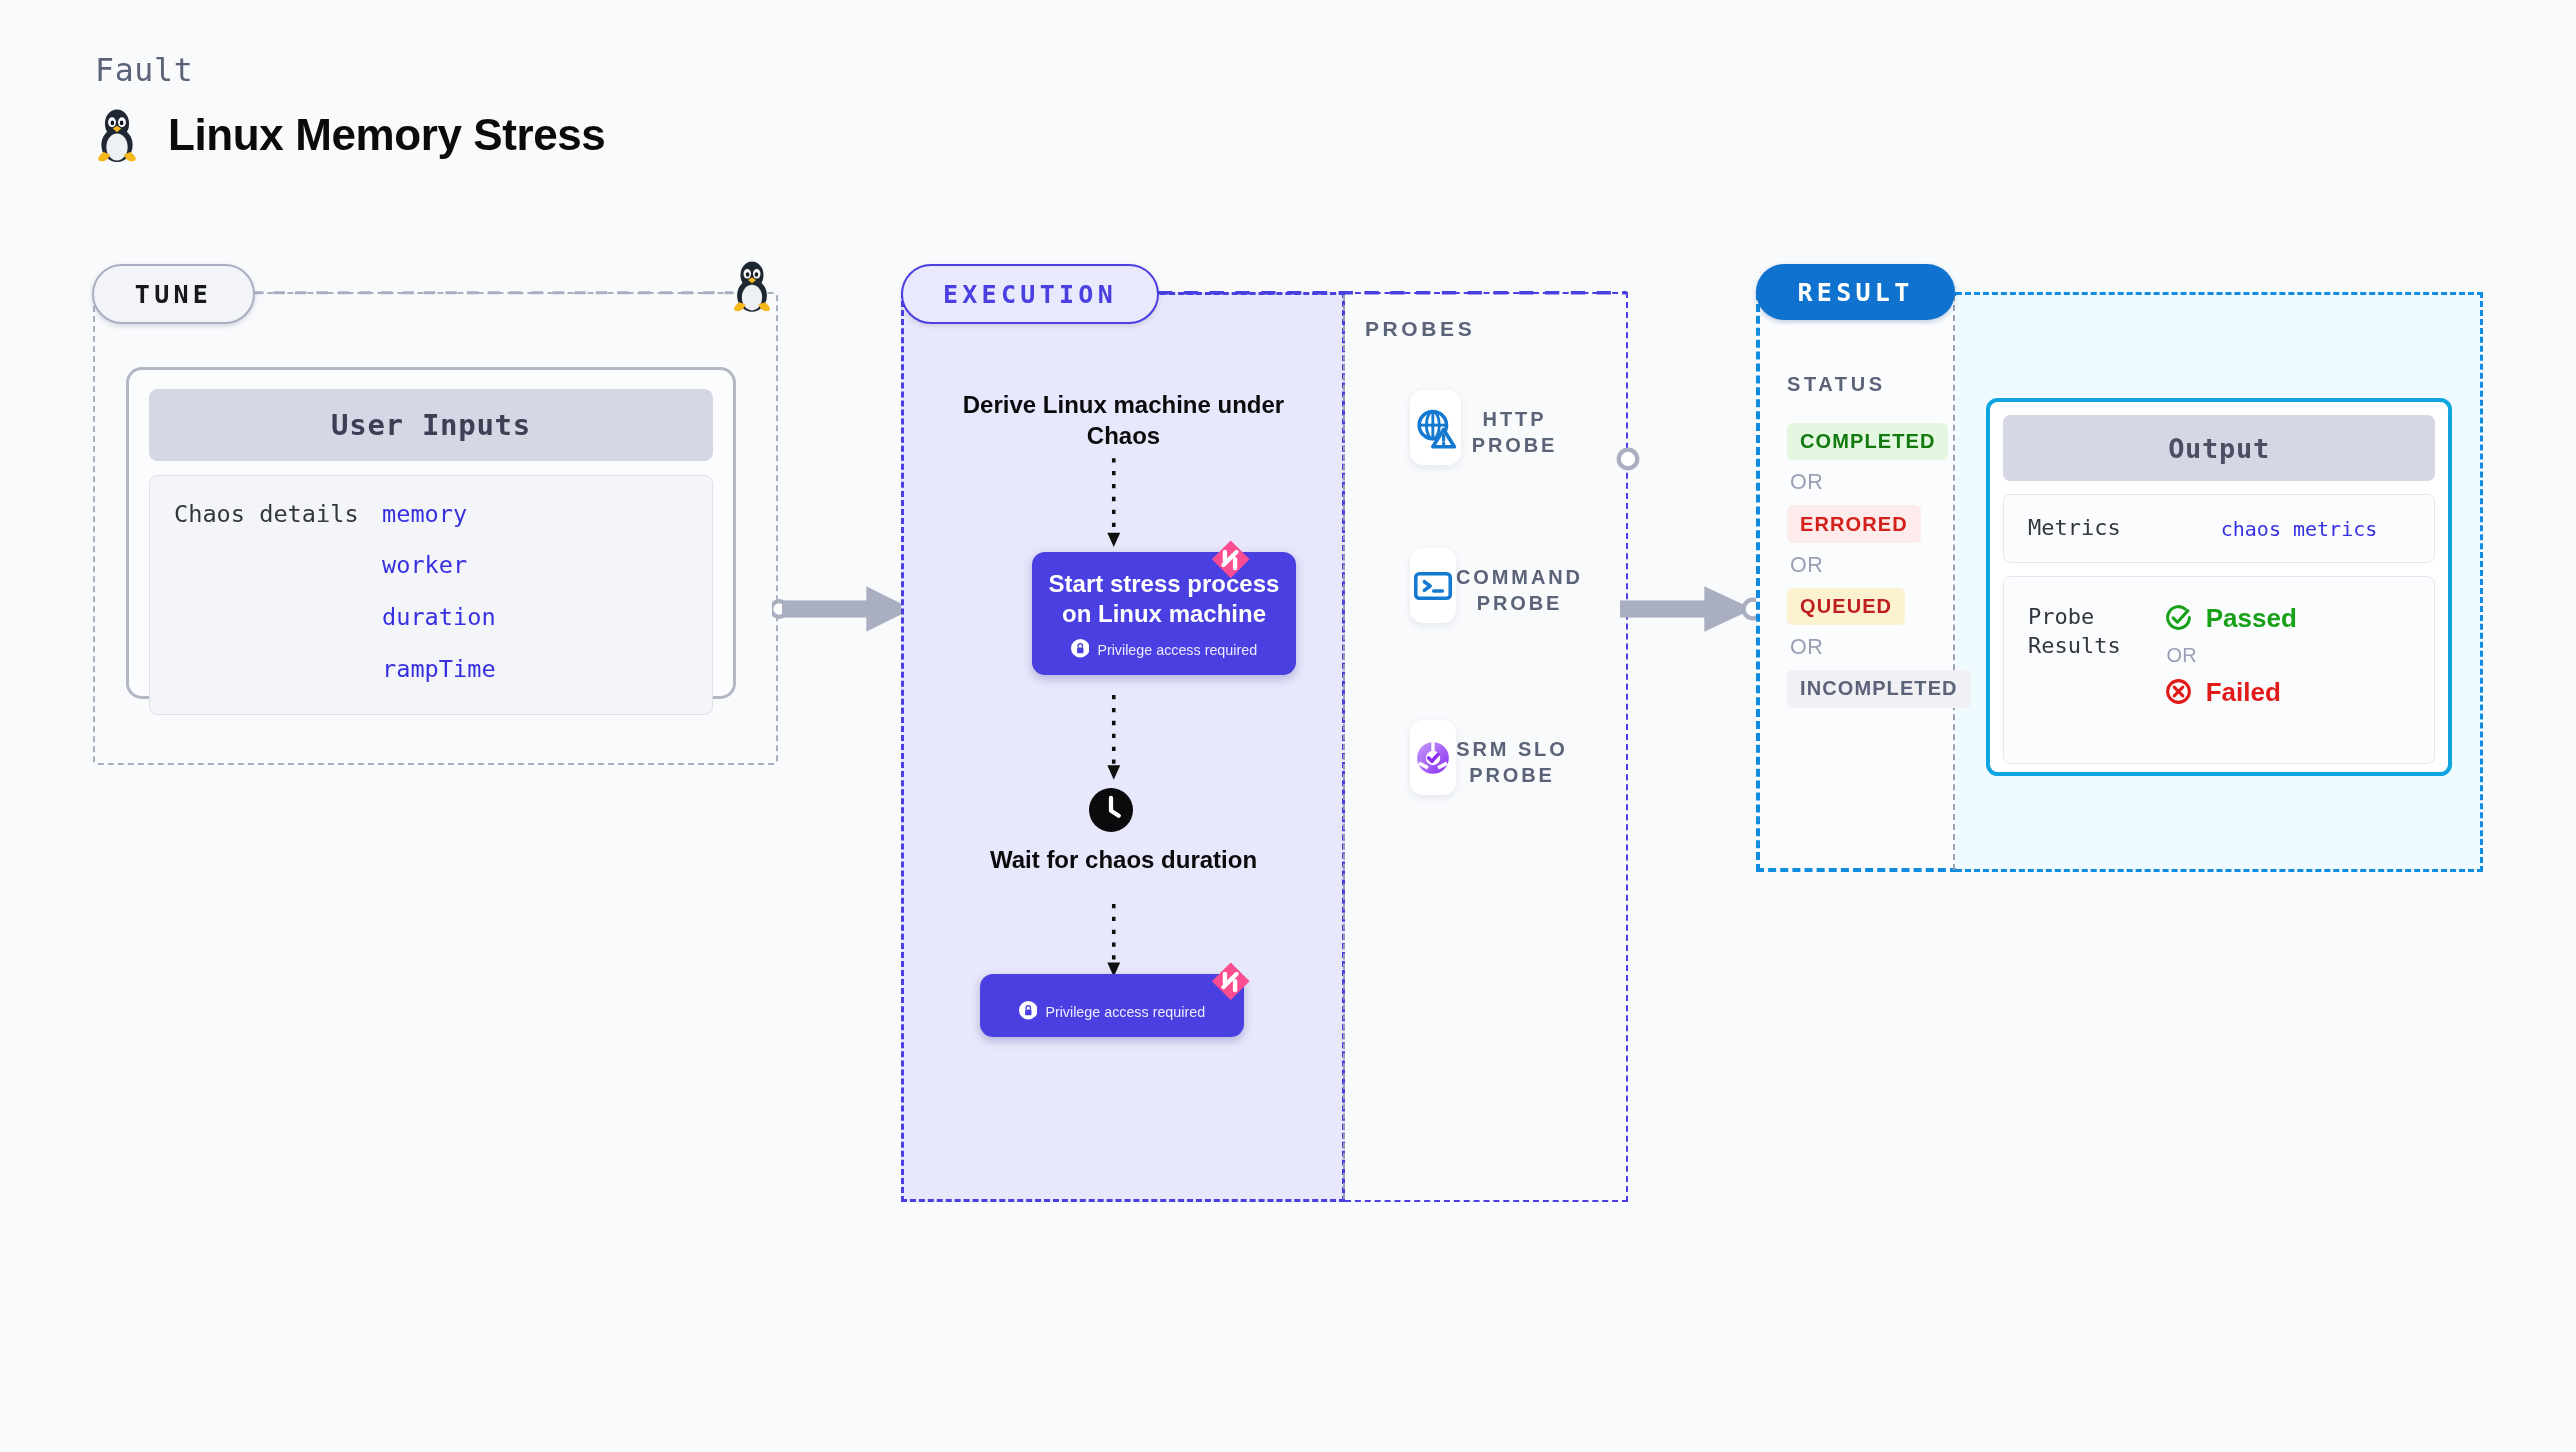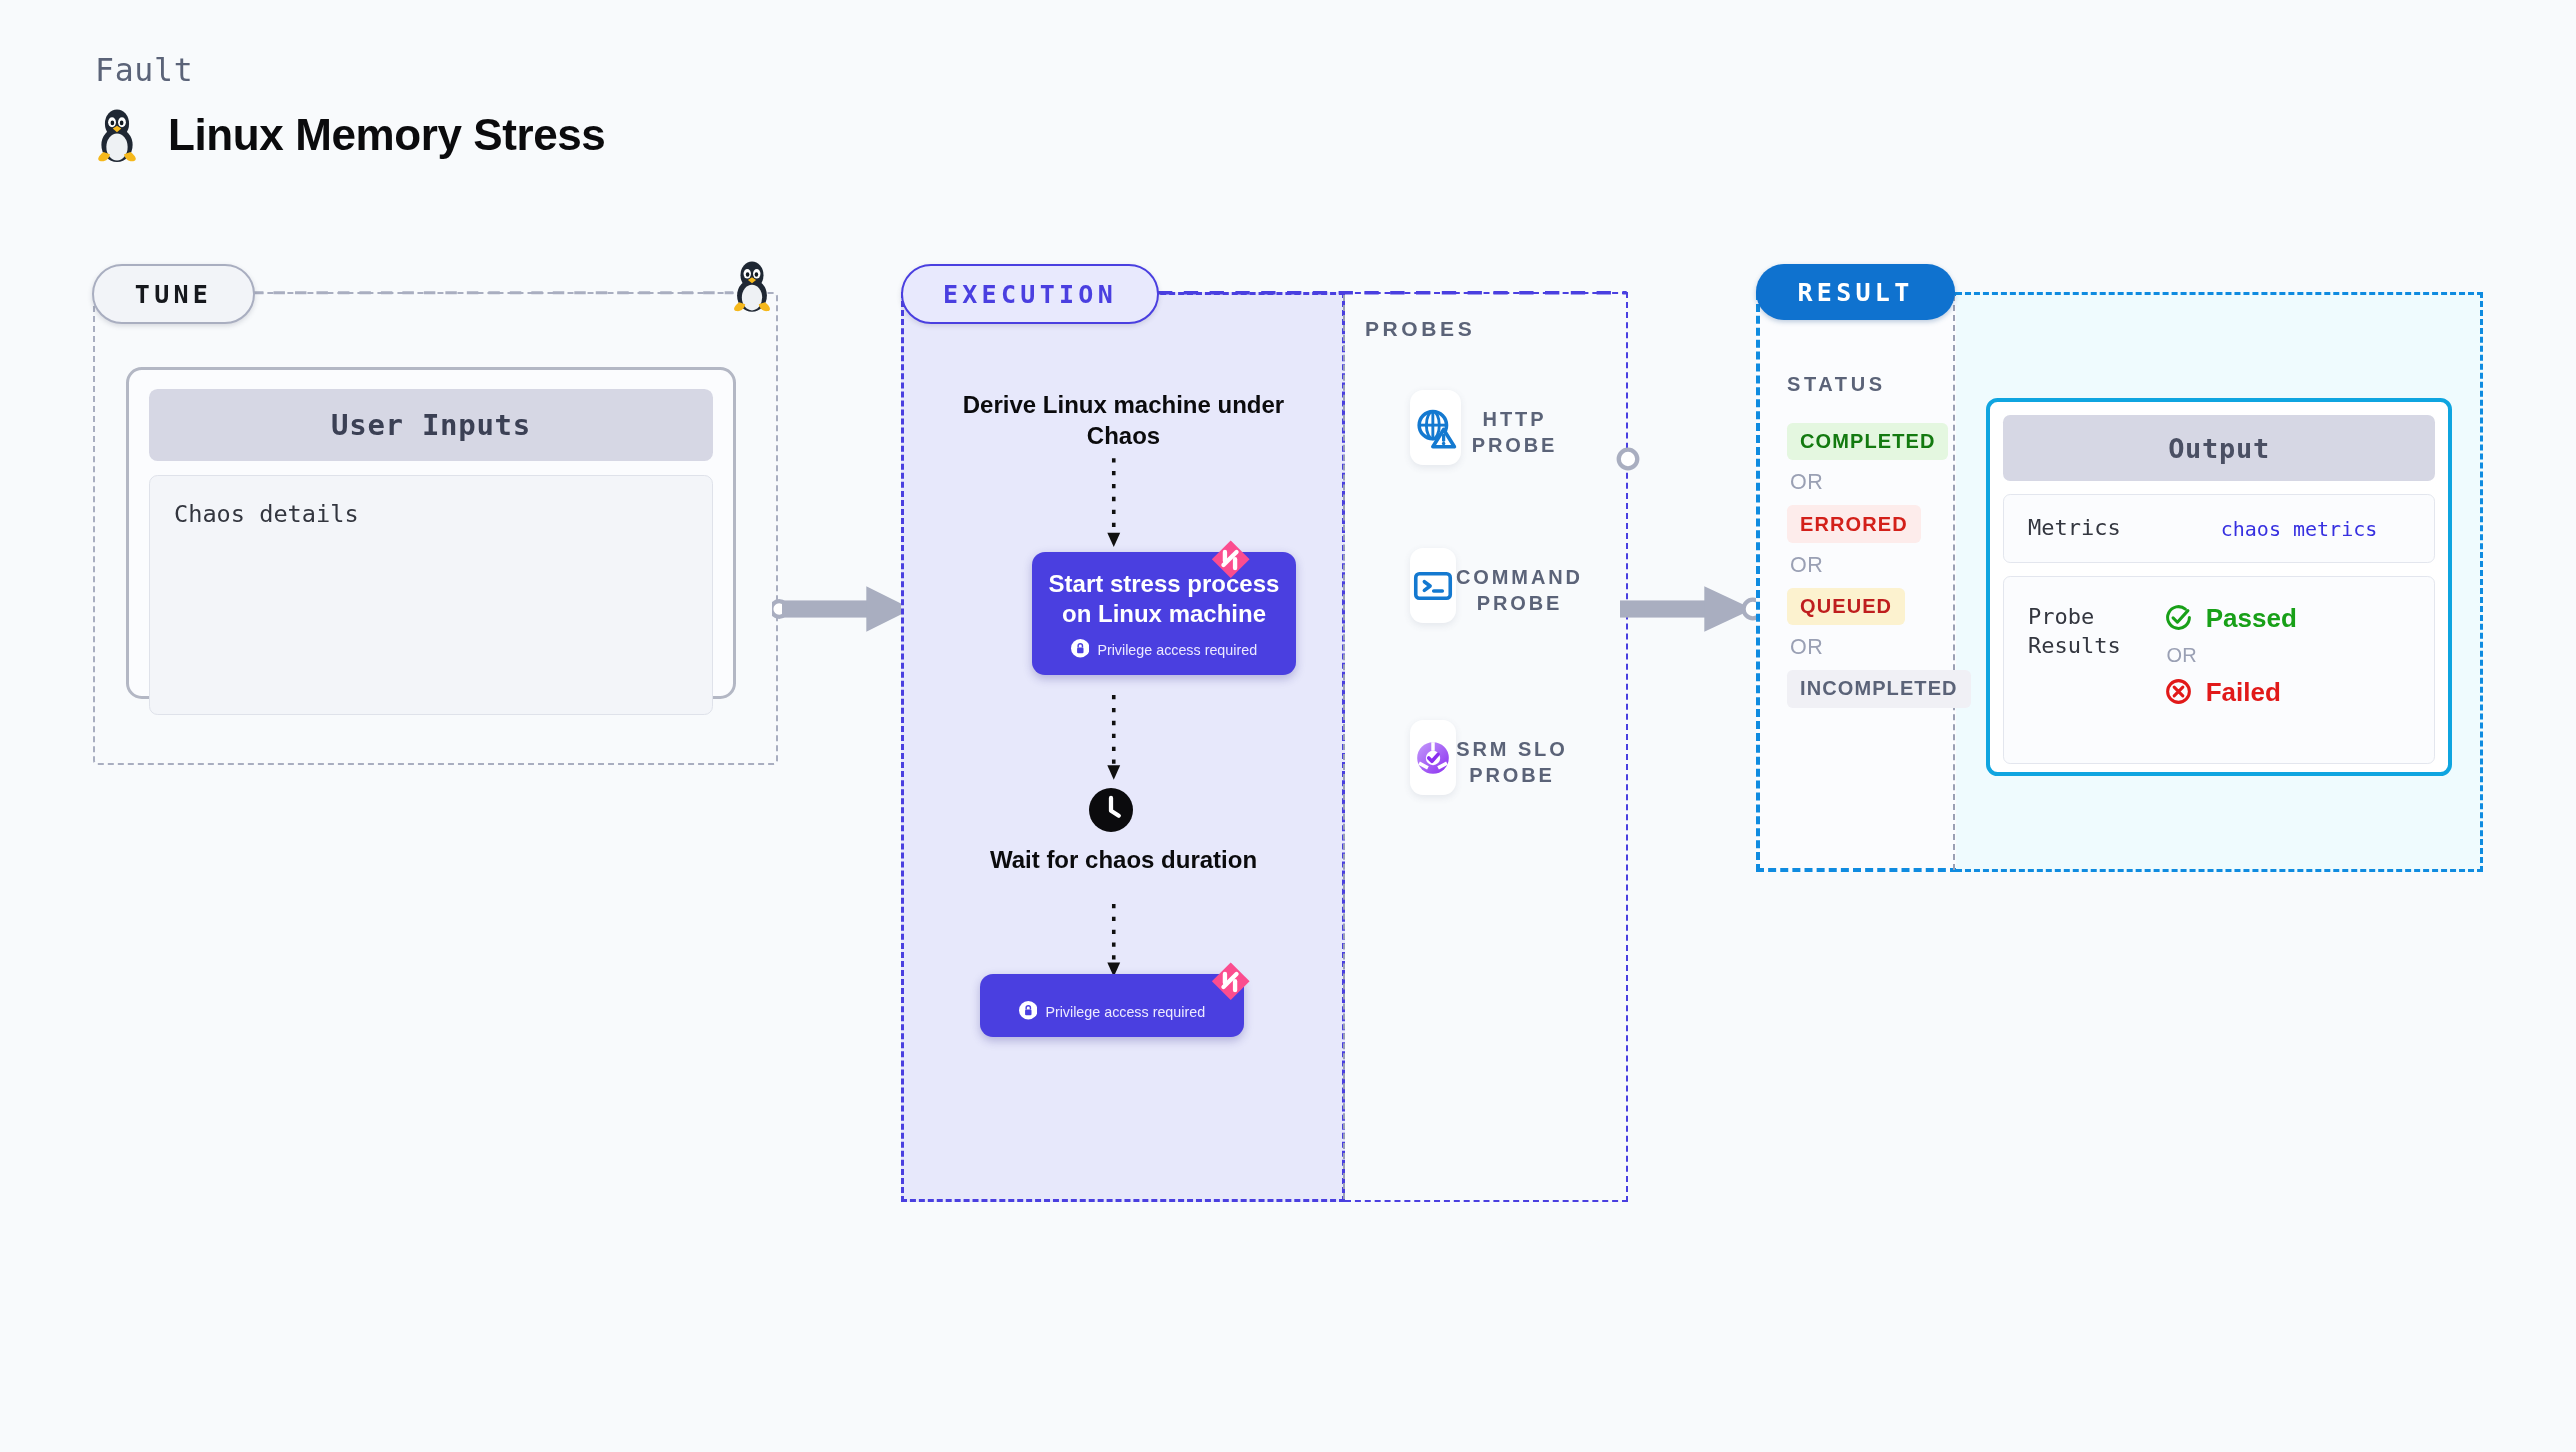--- a/index.html
+++ b/index.html
@@ -250,20 +250,26 @@
     <path d="M25 29 L31 25 L37 29 L31 34 Z" fill="#f5b81c"></path>
     <path d="M12 62 C4 68 2 74 8 75 C15 76 20 71 21 65 Z" fill="#f5b81c"></path>
     <path d="M50 62 C58 68 60 74 54 75 C47 76 42 71 41 65 Z" fill="#f5b81c"></path>
   </svg>
 </div>
 
 <div class="abs" id="tune-card">
   <div id="user-inputs-header">User Inputs</div>
   <div id="chaos-details-box">
     <div id="chaos-details-label">Chaos details</div>
+    <div id="chaos-params">
+      <div class="chaos-param">memory</div>
+      <div class="chaos-param">worker</div>
+      <div class="chaos-param">duration</div>
+      <div class="chaos-param">rampTime</div>
+    </div>
   </div>
 </div>
 
 <svg class="abs" style="left:772px;top:566px;" width="150" height="86" viewBox="0 0 210 120">
   <circle cx="10" cy="60" r="11" fill="#ffffff" stroke="#a9aec0" stroke-width="6"></circle>
   <rect x="14" y="48" width="130" height="24" fill="#a9aec0"></rect>
   <path d="M132 28 L196 60 L132 92 Z" fill="#a9aec0"></path>
   <circle cx="196" cy="60" r="13" fill="#ffffff" stroke="#a9aec0" stroke-width="6"></circle>
 </svg>
 

